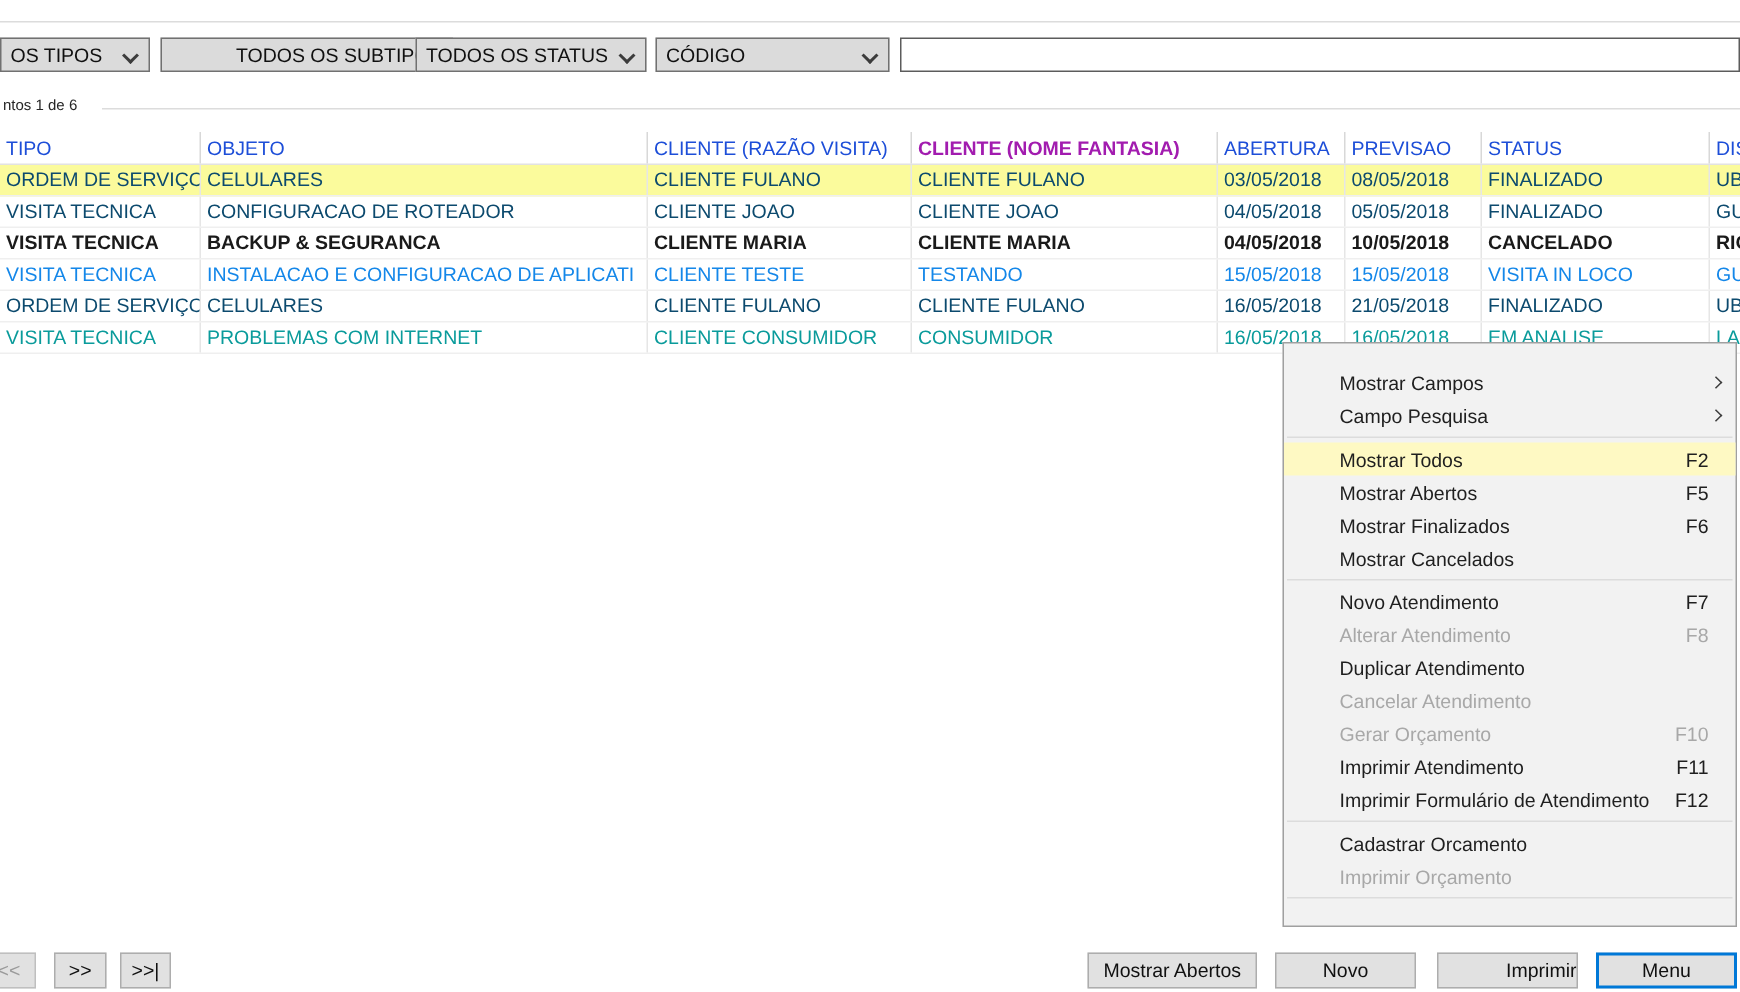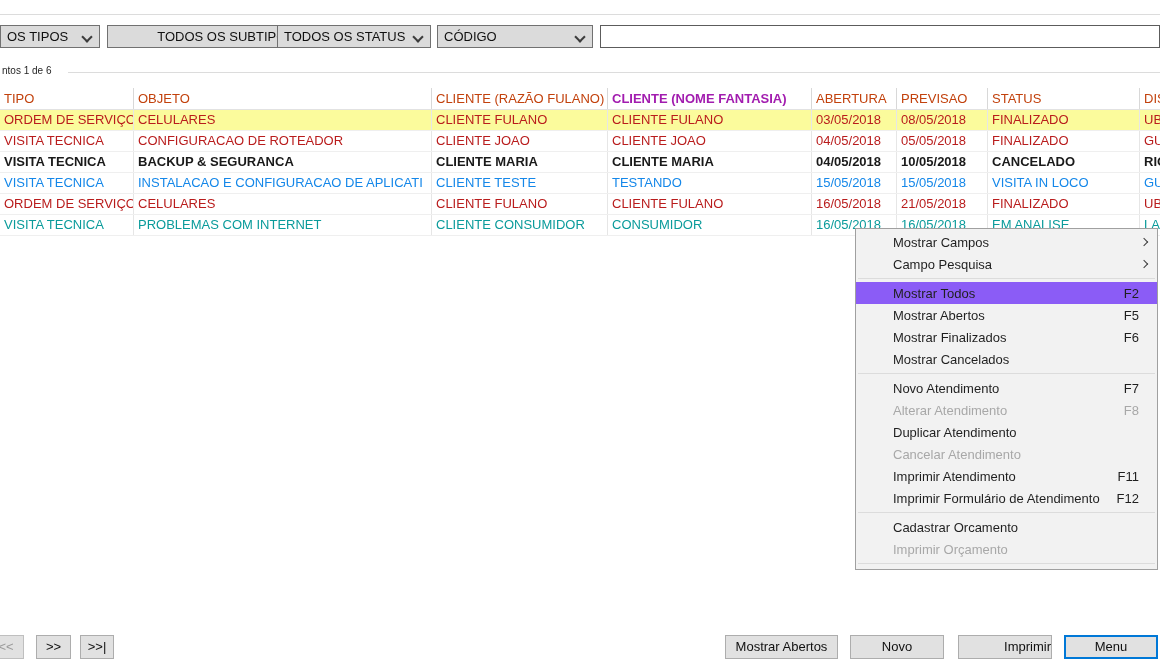--- a/index.html
+++ b/index.html
@@ -22,35 +22,35 @@
 
   .counter{position:absolute;left:2px;top:65px;font-size:10px;color:#262626;white-space:nowrap;}
   .groupline{position:absolute;left:68px;right:0;top:72px;height:1px;background:#DCDCDC;}
 
   
   .table{position:absolute;left:0;top:88px;width:1200px;}
   .trow{display:grid;grid-template-columns:134px 298px 176px 204px 85px 91px 152px 60px;
         height:20px;border-bottom:1px solid #EFEFEF;}
   .thead{height:21px;border-bottom:1px solid #E2E2E2;}
   .cell{font-size:13px;line-height:20px;padding-left:4px;overflow:hidden;white-space:nowrap;
-        border-right:1px solid #E6E6E6;color:#c2410c;}
+        border-right:1px solid #E6E6E6;color:#1d4ed8;}
   .thead .cell{line-height:21px;border-right:1px solid #D8D8D8;}
   .thead .cell.bold{font-weight:700;color:#a21caf;}
-  .r-gray .cell{color:#b91c1c;}
+  .r-gray .cell{color:#0c4a6e;}
   .r-bold-black .cell{color:#1A1A1A;font-weight:700;}
   .r-blue .cell{color:#1487E9;}
   .r-teal .cell{color:#0A9B9B;}
   .r-selected{background:#FBFB9C;}
 
   
   .menu{position:absolute;left:855px;top:228px;width:303px;background:#F2F2F2;
-        border:1px solid #A0A0A0;box-sizing:border-box;padding:2px 0;z-index:5;}
+        border:1px solid #A0A0A0;box-sizing:border-box;padding:15px 0;z-index:5;}
   .mi{height:22px;display:flex;align-items:center;font-size:13px;color:#1f1f1f;
       padding:0 18px 0 37px;position:relative;cursor:default;white-space:nowrap;}
-  .mi.hl{background:#8b5cf6;}
+  .mi.hl{background:#fef9c3;}
   .mi.disabled{color:#A8A8A8;}
   .mi .shortcut{margin-left:auto;}
   .mi .subarrow{position:absolute;right:10px;top:8px;width:5px;height:5px;
       border-right:1.5px solid #3c3c3c;border-bottom:1.5px solid #3c3c3c;transform:rotate(-45deg);}
   .msep{height:1px;background:#DCDCDC;margin:3px 2px;}
 
   
   .btn{position:absolute;top:635px;height:24px;background:#E1E1E1;border:1px solid #ADADAD;
        box-sizing:border-box;font-size:13px;text-align:center;line-height:21px;color:#101010;
        cursor:default;overflow:hidden;white-space:nowrap;}
@@ -90,21 +90,21 @@
 
 <input class="search" type="text" value="" style="">
 
 <div class="counter">ntos 1 de 6</div>
 <div class="groupline"></div>
 
 <div class="table" id="table">
     <div class="trow thead">
       <div class="cell">TIPO</div>
       <div class="cell">OBJETO</div>
-      <div class="cell">CLIENTE (RAZÃO FULANO)</div>
+      <div class="cell">CLIENTE (RAZÃO VISITA)</div>
       <div class="cell bold">CLIENTE (NOME FANTASIA)</div>
       <div class="cell">ABERTURA</div>
       <div class="cell">PREVISAO</div>
       <div class="cell">STATUS</div>
       <div class="cell">DIS</div>
     </div>
     <div class="trow r-gray r-selected">
       <div class="cell">ORDEM DE SERVIÇO</div>
       <div class="cell">CELULARES</div>
       <div class="cell">CLIENTE FULANO</div>
@@ -199,20 +199,24 @@
     <div class="mi disabled">
       <span>Alterar Atendimento</span>
       <span class="shortcut">F8</span>
     </div>
     <div class="mi">
       <span>Duplicar Atendimento</span>
     </div>
     <div class="mi disabled">
       <span>Cancelar Atendimento</span>
     </div>
+    <div class="mi disabled">
+      <span>Gerar Orçamento</span>
+      <span class="shortcut">F10</span>
+    </div>
     <div class="mi">
       <span>Imprimir Atendimento</span>
       <span class="shortcut">F11</span>
     </div>
     <div class="mi">
       <span>Imprimir Formulário de Atendimento</span>
       <span class="shortcut">F12</span>
     </div>
     <div class="msep"></div>
     <div class="mi">

